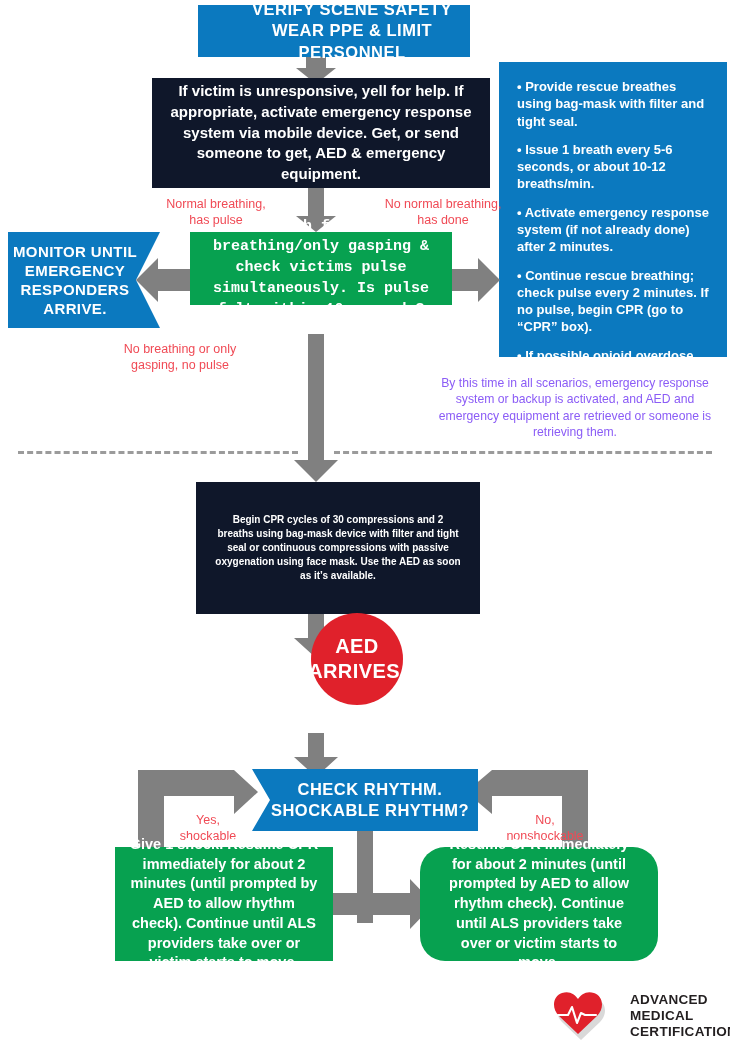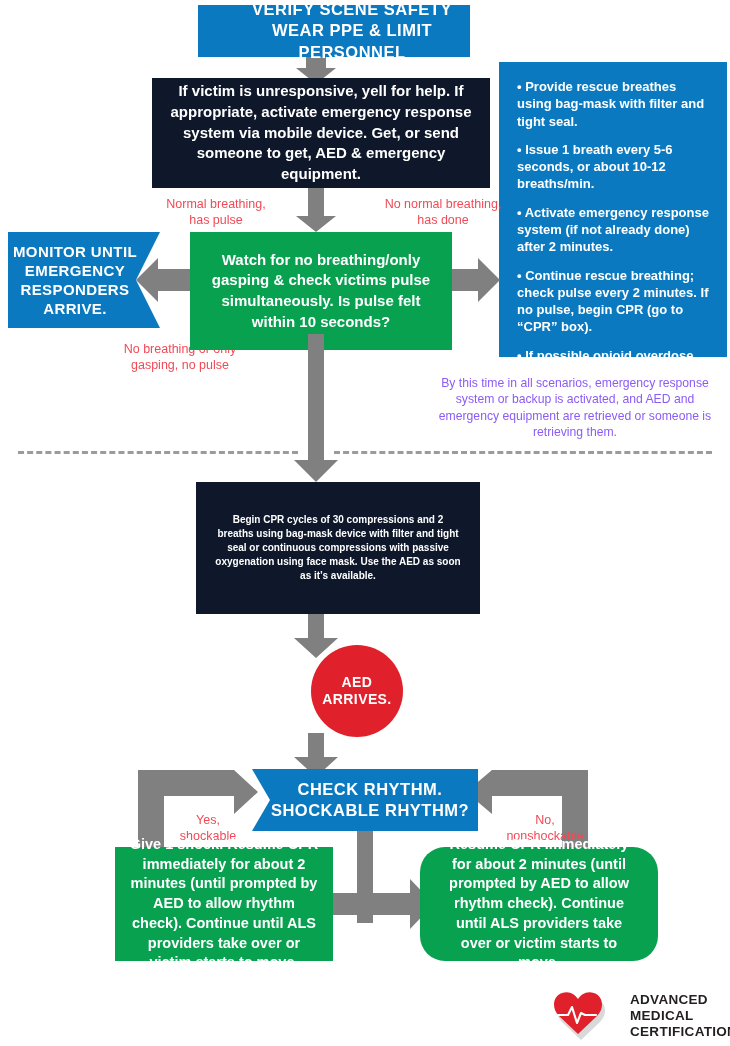--- a/index.html
+++ b/index.html
@@ -78,21 +78,21 @@
   </div>
 
   <svg class="arrow" style="left:136px;top:258px;width:56px;height:44px;" viewBox="0 0 56 44">
     <polygon points="0,22 22,0 22,11 56,11 56,33 22,33 22,44" fill="#808080"></polygon>
   </svg>
 
   <svg class="arrow" style="left:442px;top:258px;width:58px;height:44px;" viewBox="0 0 58 44">
     <polygon points="58,22 36,0 36,11 0,11 0,33 36,33 36,44" fill="#808080"></polygon>
   </svg>
 
-  <div class="box green" style="left:190px;top:232px;width:262px;height:118px;font-size:15px;line-height:1.38;padding:0 14px;">
+  <div class="box green" style="left:190px;top:232px;width:262px;height:73px;font-size:15px;line-height:1.38;padding:0 14px;font-family:Liberation Mono, monospace;">
     <span>Watch for no breathing/only gasping &amp; check victims pulse simultaneously. Is pulse felt within 10 seconds?</span>
   </div>
 
   <div class="note" style="left:424px;top:375px;width:302px;font-size:12.2px;">
     <span>By this time in all scenarios, emergency response system or backup is activated, and AED and emergency equipment are retrieved or someone is retrieving them.</span>
   </div>
 
   <svg class="arrow" style="left:294px;top:334px;width:44px;height:148px;" viewBox="0 0 44 148">
     <polygon points="14,0 30,0 30,126 44,126 22,148 0,126 14,126" fill="#808080"></polygon>
   </svg>
@@ -101,21 +101,21 @@
   <div class="dashline" style="left:334px;top:451px;width:378px;"></div>
 
   <div class="box gray" style="left:196px;top:482px;width:284px;height:132px;font-size:10px;line-height:1.4;padding:0 18px;">
     <span>Begin CPR cycles of 30 compressions and 2 breaths using bag-mask device with filter and tight seal or continuous compressions with passive oxygenation using face mask. Use the AED as soon as it’s available.</span>
   </div>
 
   <svg class="arrow" style="left:294px;top:614px;width:44px;height:44px;" viewBox="0 0 44 44">
     <polygon points="14,0 30,0 30,24 44,24 22,44 0,24 14,24" fill="#808080"></polygon>
   </svg>
 
-  <div class="box red" style="left:311px;top:645px;width:92px;height:92px;border-radius:50%;font-size:14px;line-height:1.25;letter-spacing:.4px;">
+  <div class="box red" style="left:311px;top:613px;width:92px;height:92px;border-radius:50%;font-size:20px;line-height:1.25;letter-spacing:.4px;">
     <span>AED ARRIVES.</span>
   </div>
 
   <svg class="arrow" style="left:294px;top:733px;width:44px;height:44px;" viewBox="0 0 44 44">
     <polygon points="14,0 30,0 30,24 44,24 22,44 0,24 14,24" fill="#808080"></polygon>
   </svg>
 
   <svg class="arrow" style="left:138px;top:770px;width:120px;height:90px;" viewBox="0 0 120 90">
     <polygon points="0,90 0,0 96,0 96,-0 96,0 96,0 96,0 96,0 96,0 96,0 120,22 96,44 96,26 26,26 26,90" fill="#808080"></polygon>
   </svg>

